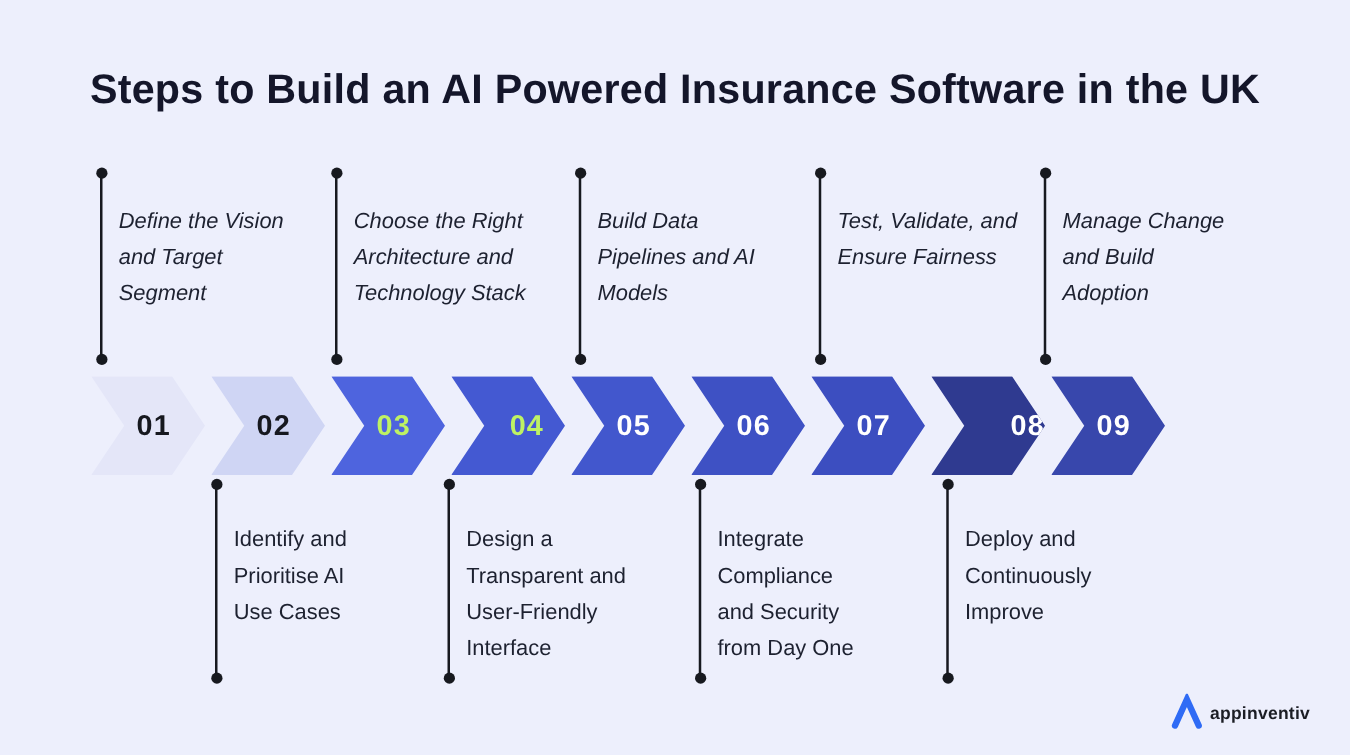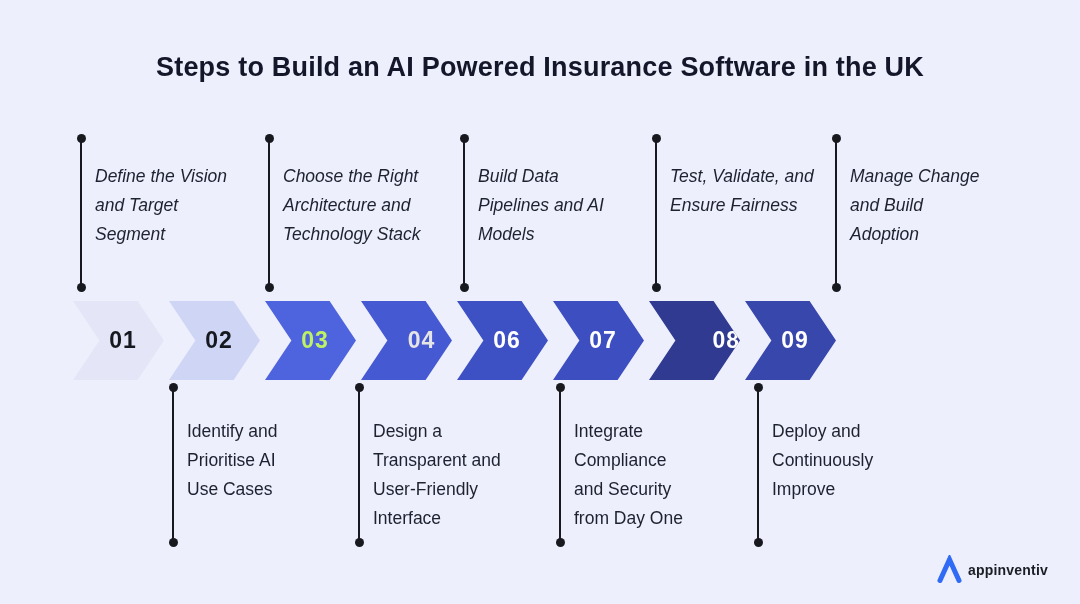--- a/index.html
+++ b/index.html
@@ -3,21 +3,21 @@
 <meta charset="utf-8">
 <style>
   html,body{margin:0;padding:0;background:#fff;}
   .canvas{
     position:relative;width:1080px;height:604px;overflow:hidden;
     background:var(--bg,#edeffc);
     font-family:"Liberation Sans",sans-serif;
   }
   .title{
     position:absolute;top:52px;left:0;width:100%;margin:0;
-    text-align:center;font-size:27px;font-weight:700;letter-spacing:.2px;
+    text-align:center;font-size:33px;font-weight:700;letter-spacing:.2px;
     color:var(--title,#14162a);
   }
   .chevron-row{position:absolute;left:73px;top:301px;display:flex;gap:5px;}
   .chevron{
     width:91px;height:79px;box-sizing:border-box;padding-left:9px;
     clip-path:polygon(0 0,71% 0,100% 50%,71% 100%,0 100%,29% 50%);
     display:flex;align-items:center;justify-content:center;flex:0 0 auto;
   }
   .num{font-size:23px;font-weight:700;letter-spacing:1px;}
   .label-group{position:absolute;}
@@ -85,21 +85,24 @@
       <div class="chevron" style="background: rgb(228, 230, 248);">
     <span class="num" style="color: rgb(22, 24, 31);">01</span>
   </div>
       <div class="chevron" style="background: rgb(207, 213, 244);">
     <span class="num" style="color: rgb(22, 24, 31);">02</span>
   </div>
       <div class="chevron" style="background: rgb(78, 100, 222);">
     <span class="num" style="color: #bef264;">03</span>
   </div>
       <div class="chevron" style="background: rgb(68, 89, 210);">
-    <span class="num" style="color: #e5e5e5; margin-left: 21px;">04</span>
+    <span class="num" style="color: #bef264; margin-left: 21px;">04</span>
+  </div>
+      <div class="chevron" style="background: rgb(66, 87, 205);">
+    <span class="num" style="color: rgb(255, 255, 255);">05</span>
   </div>
       <div class="chevron" style="background: rgb(62, 81, 196);">
     <span class="num" style="color: rgb(255, 255, 255);">06</span>
   </div>
       <div class="chevron" style="background: rgb(60, 78, 192); justify-content: center;">
     <span class="num" style="color: rgb(255, 255, 255);">07</span>
   </div>
       <div class="chevron" style="background: rgb(47, 58, 144); justify-content: flex-end;">
     <span class="num" style="color: rgb(255, 255, 255);">08</span>
   </div>

